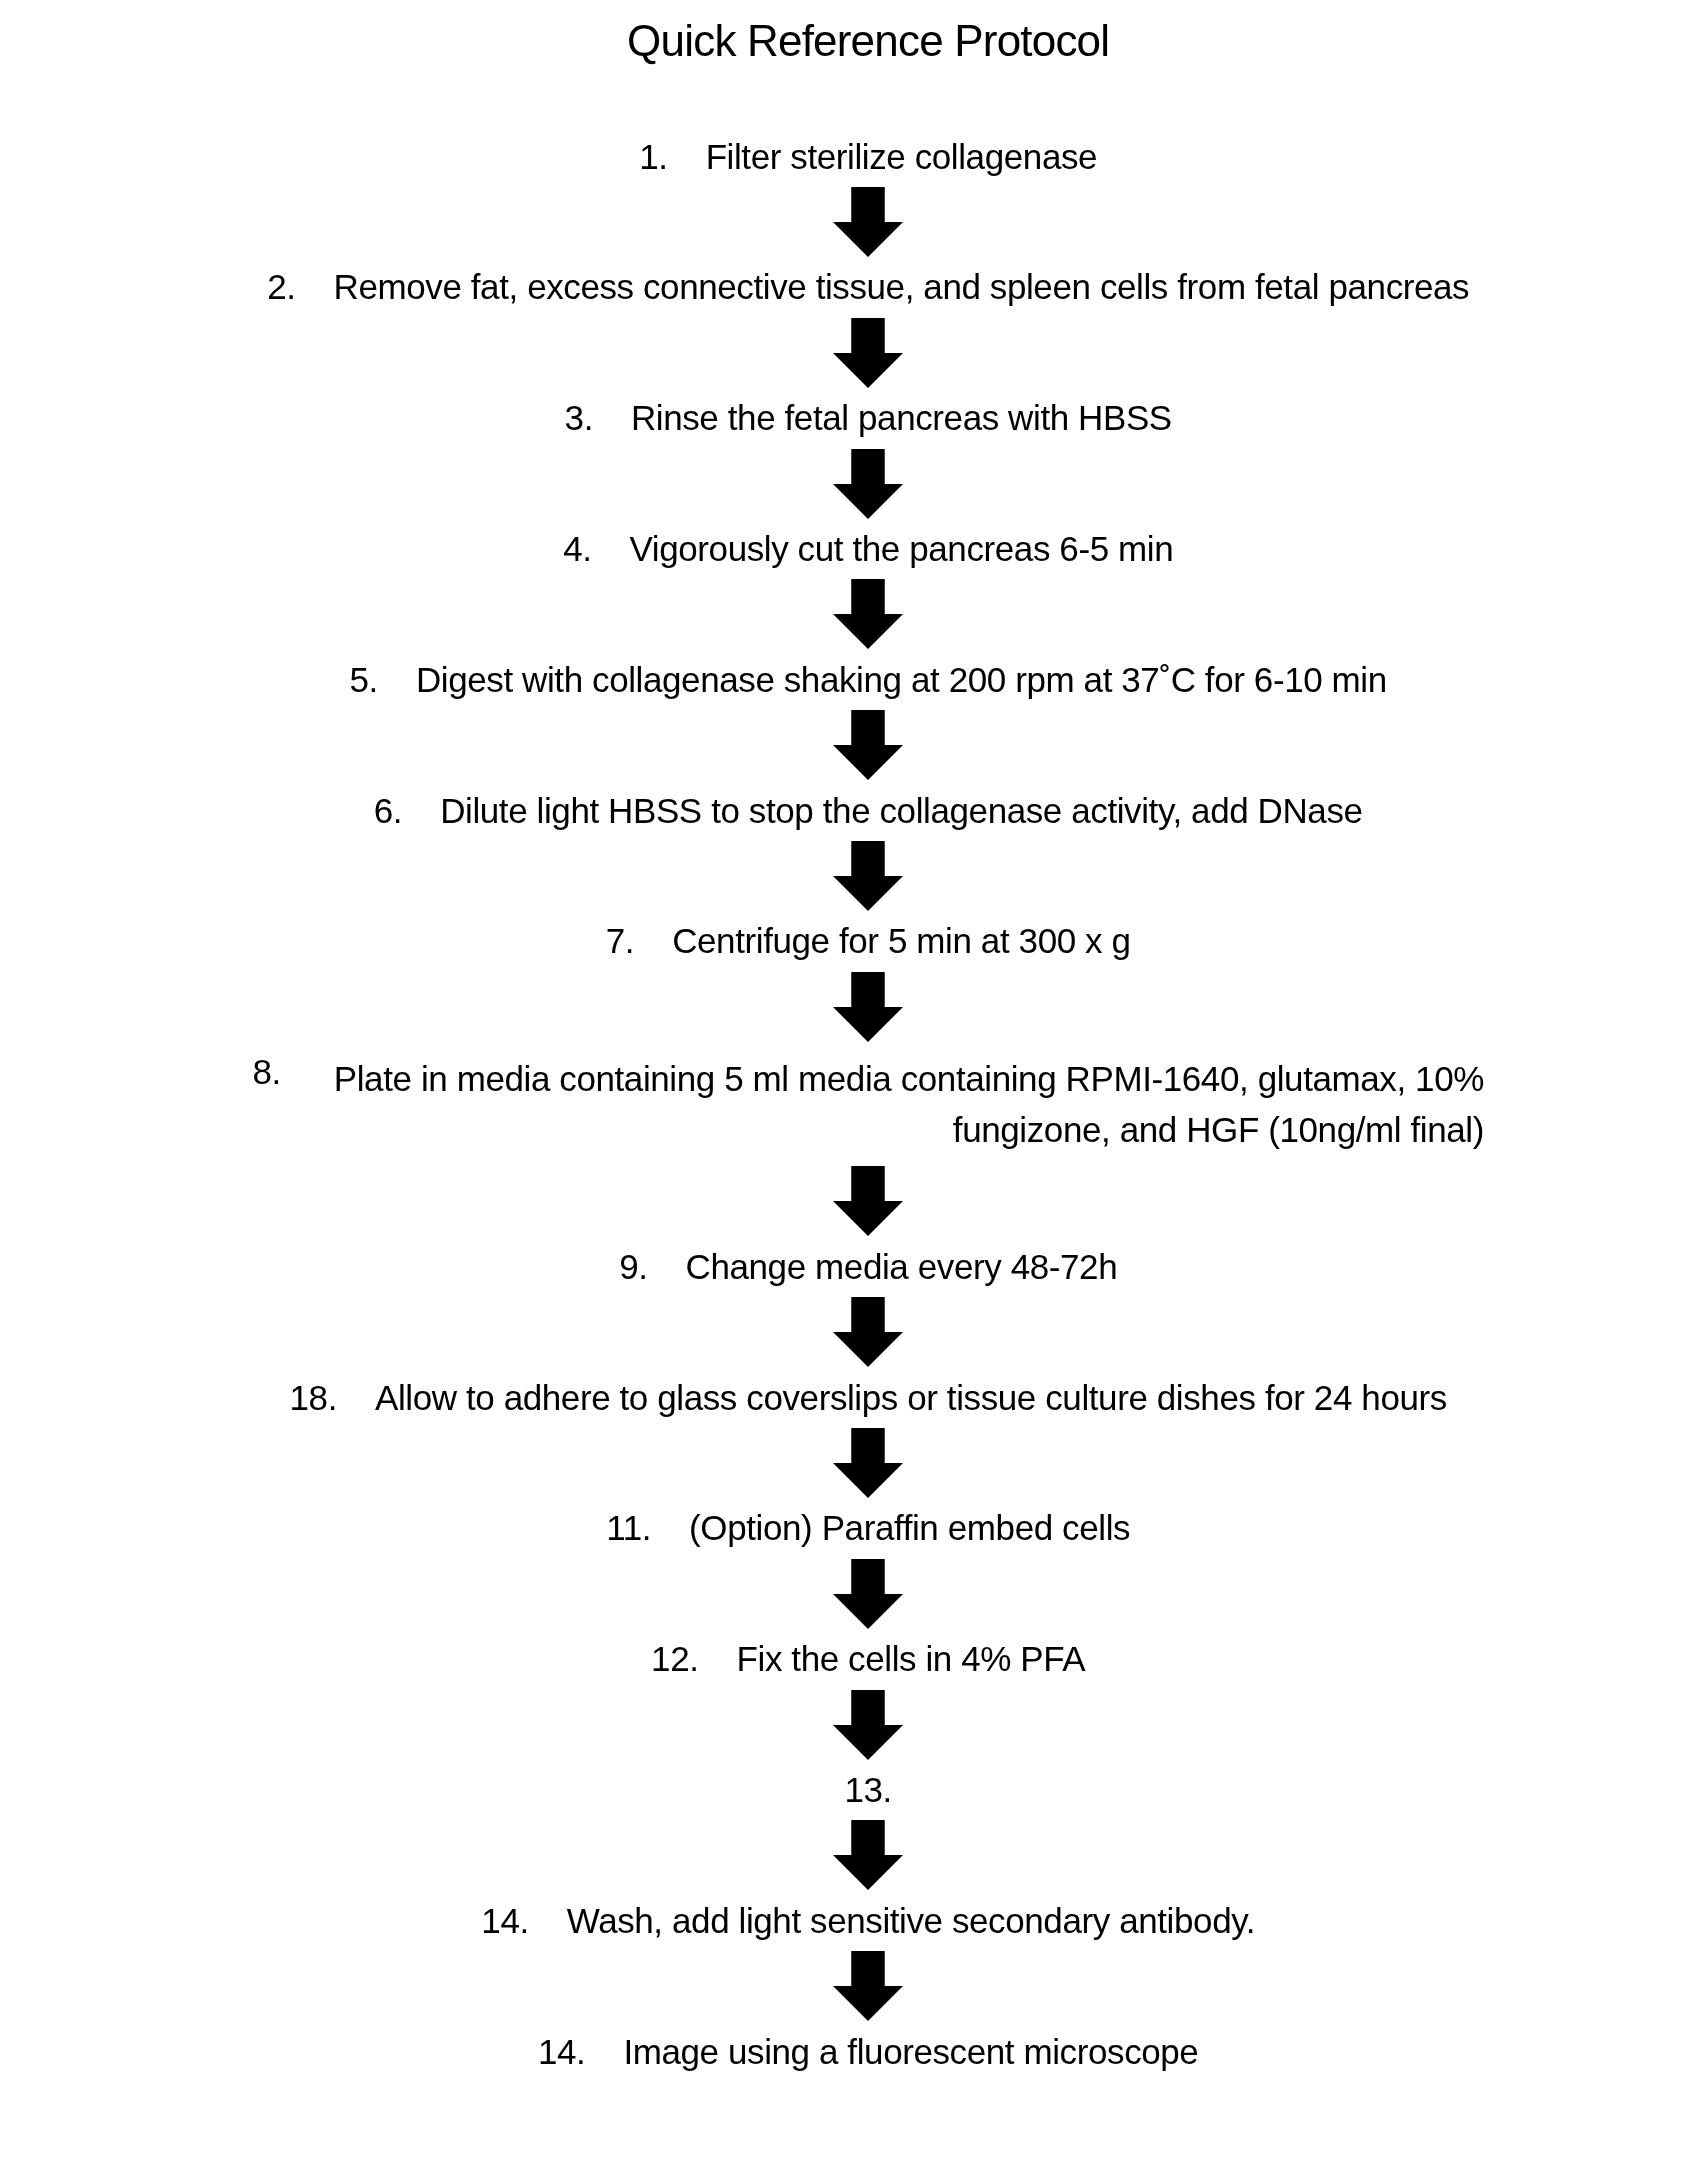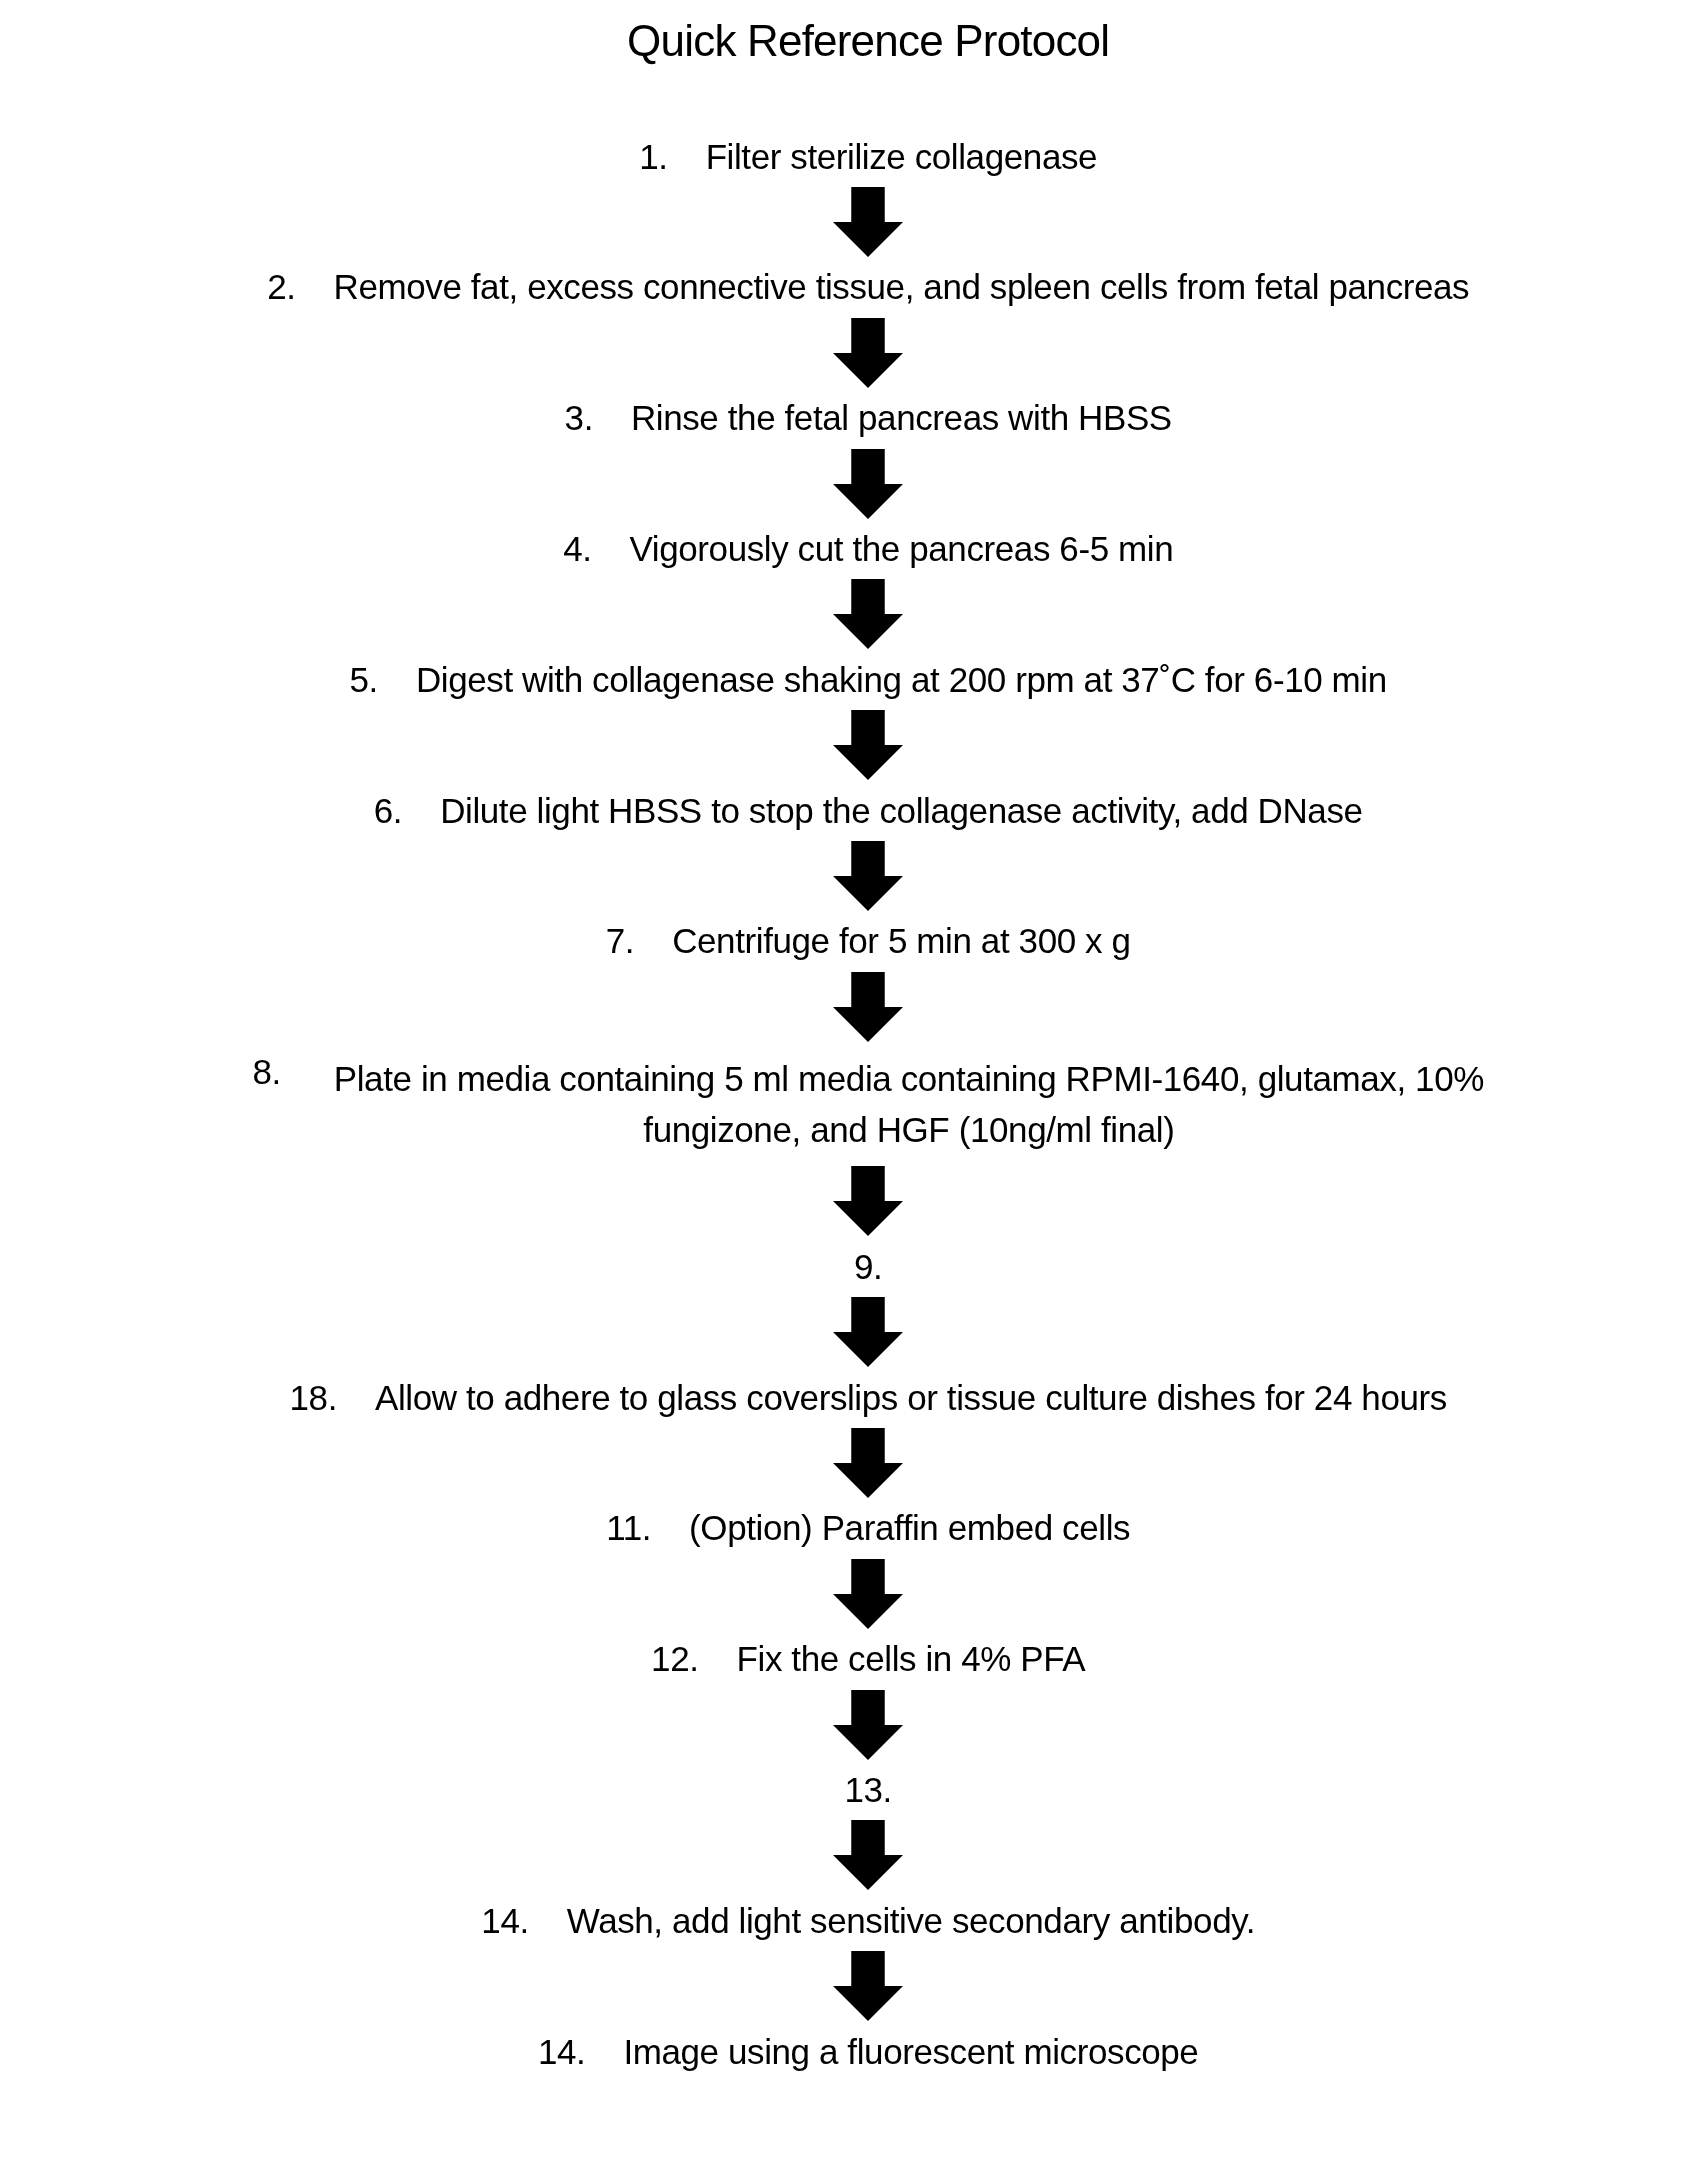--- a/index.html
+++ b/index.html
@@ -41,21 +41,21 @@
     font-size: 35px;
     line-height: 38px;
     letter-spacing: -0.4px;
     margin-bottom: 11.4px;
     white-space: nowrap;
   }
   .step-num {
     flex: 0 0 auto;
   }
   .step-text {
-    text-align: center;
+    text-align: right;
   }
   .step-text.multi {
     line-height: 51px;
     white-space: normal;
     max-width: 1377px;
     margin-left: 15px;
   }
   .arrow {
     width: 70px;
     height: 70px;
@@ -158,20 +158,23 @@
           <div>fungizone, and HGF (10ng/ml final)</div>
         </div>
       </div>
       <div class="arrow">
         <svg viewBox="0 0 92 92" xmlns="http://www.w3.org/2000/svg">
           <path d="M24,0 L68,0 L68,46 L92,46 L46,92 L0,46 L24,46 Z" fill="#000000"></path>
         </svg>
       </div>
       <div class="step">
         <span class="step-num">9.</span>
+        <div class="step-text">
+          <div>Change media every 48-72h</div>
+        </div>
       </div>
       <div class="arrow">
         <svg viewBox="0 0 92 92" xmlns="http://www.w3.org/2000/svg">
           <path d="M24,0 L68,0 L68,46 L92,46 L46,92 L0,46 L24,46 Z" fill="#000000"></path>
         </svg>
       </div>
       <div class="step">
         <span class="step-num">18.</span>
         <div class="step-text">
           <div>Allow to adhere to glass coverslips or tissue culture dishes for 24 hours</div>

